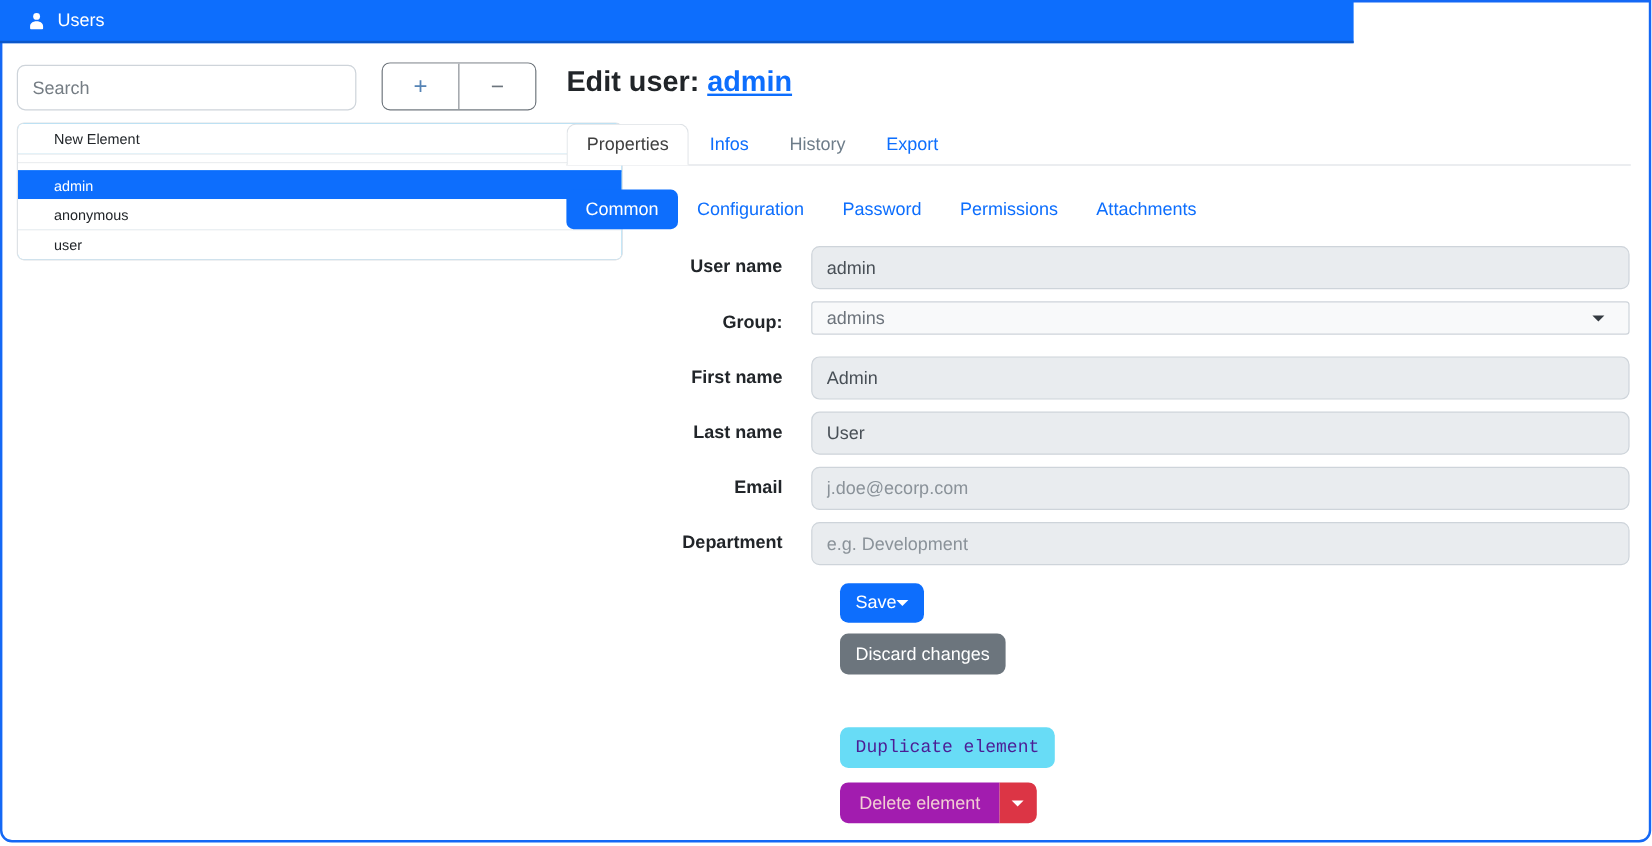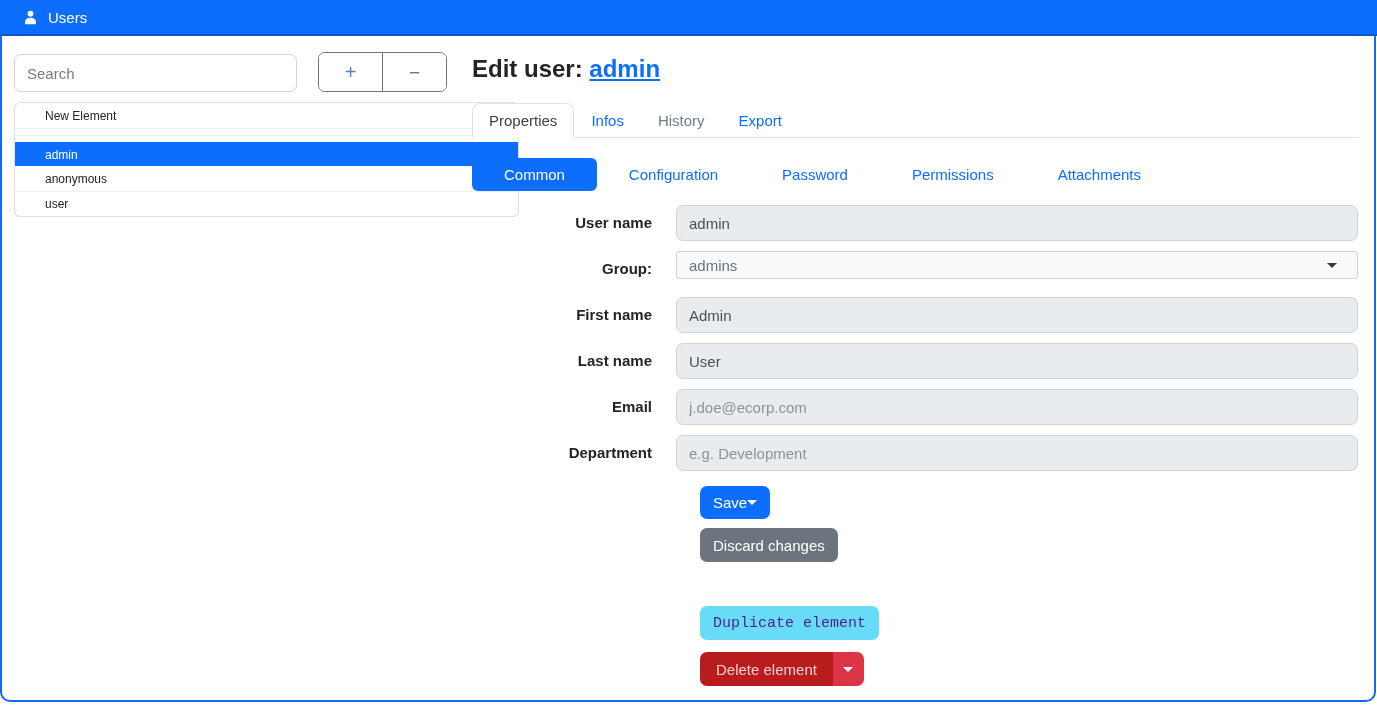--- a/index.html
+++ b/index.html
@@ -6,21 +6,21 @@
   html,body { width:1377px; height:705px; background:#fff; overflow:hidden;
               font-family:"Liberation Sans", sans-serif; }
   .page { position:relative; width:1377px; height:705px; background:#fff; }
 
   
   .frame { position:absolute; left:0; right:1px; top:0; bottom:3px;
            border:2px solid #1468f5; border-radius:0 0 10px 10px;
            pointer-events:none; z-index:5; }
 
   
-  .navbar { position:absolute; left:0; top:0; width:1377px; height:36px;
+  .navbar { position:absolute; left:0; top:0; width:1128px; height:36px;
             background:#0d6efd; border-bottom:2px solid #0b57c9;
             display:flex; align-items:center; padding-left:22px; z-index:6; }
   .navbar .title { color:#fff; font-size:15px; margin-left:9px; }
   .navbar svg { display:block; }
 
   
   .search { position:absolute; left:14px; top:54px; width:283px; height:38px;
             border:1px solid #ced4da; border-radius:7px; font-size:15px;
             padding:0 12px; color:#212529; outline:none;
             font-family:"Liberation Sans", sans-serif; }
@@ -52,21 +52,21 @@
 
   .tabs { position:absolute; left:472px; top:101px; width:887px; height:37px;
           display:flex; align-items:flex-end; border-bottom:1px solid #dee2e6; }
   .tab { font-size:15px; padding:8px 16px; cursor:pointer; margin-bottom:-1px;
          border:1px solid transparent; border-radius:8px 8px 0 0; }
   .tab.active { color:#404040; background:#fff; border-color:#dee2e6 #dee2e6 #fff; }
   .tab.link { color:#0d6efd; }
   .tab.muted { color:#6e7d8a; cursor:default; }
 
   .pills { position:absolute; left:472px; top:158px; display:flex; align-items:center; }
-  .pill { font-size:15px; padding:8px 32px; border-radius:6px; cursor:pointer; }
+  .pill { font-size:15px; padding:8px 16px; border-radius:6px; cursor:pointer; }
   .pill.active { background:#0d6efd; color:#fff; }
   .pill.link { color:#0d6efd; }
 
   
   .form { position:absolute; left:472px; top:205px; width:886px; }
   .form-row { display:flex; margin-bottom:10px; height:36px; }
   .form-label { width:204px; text-align:right; padding-right:24px; font-size:15px;
                 font-weight:bold; color:#212529; line-height:36px; }
   .form-input { flex:1; height:36px; background:#e9ecef; border:1px solid #ced4da;
                 border-radius:7px; font-size:15px; padding:0 12px; color:#495057;
@@ -89,21 +89,21 @@
              flex-direction:column; align-items:flex-start; }
   .btn { border:none; border-radius:7px; font-size:15px; cursor:pointer;
          font-family:"Liberation Sans", sans-serif; }
   .btn-save { background:#0d6efd; color:#fff; height:33px; padding:0 13px;
               display:inline-flex; align-items:center; gap:0; }
   .btn-discard { background:#6c757d; color:#fff; height:34px; padding:0 13px;
                  margin-top:9px; }
   .btn-duplicate { background:#68dcf6; color:#4c1d95; height:34px; padding:0 13px;
                    margin-top:44px; cursor:default;font-family:Liberation Mono, monospace; }
   .split { display:inline-flex; margin-top:12px; }
-  .btn-delete-main { background:#b91c1c; color:#f2ced3; height:34px; padding:0 16px;
+  .btn-delete-main { background:#a21caf; color:#f2ced3; height:34px; padding:0 16px;
                      border-radius:7px 0 0 7px; cursor:default; }
   .btn-delete-toggle { background:#dc3545; width:31px; height:34px;
                        border-radius:0 7px 7px 0; display:inline-flex;
                        align-items:center; justify-content:center; }
 </style>
 </head>
 <body>
 
 <div class="page">
 

